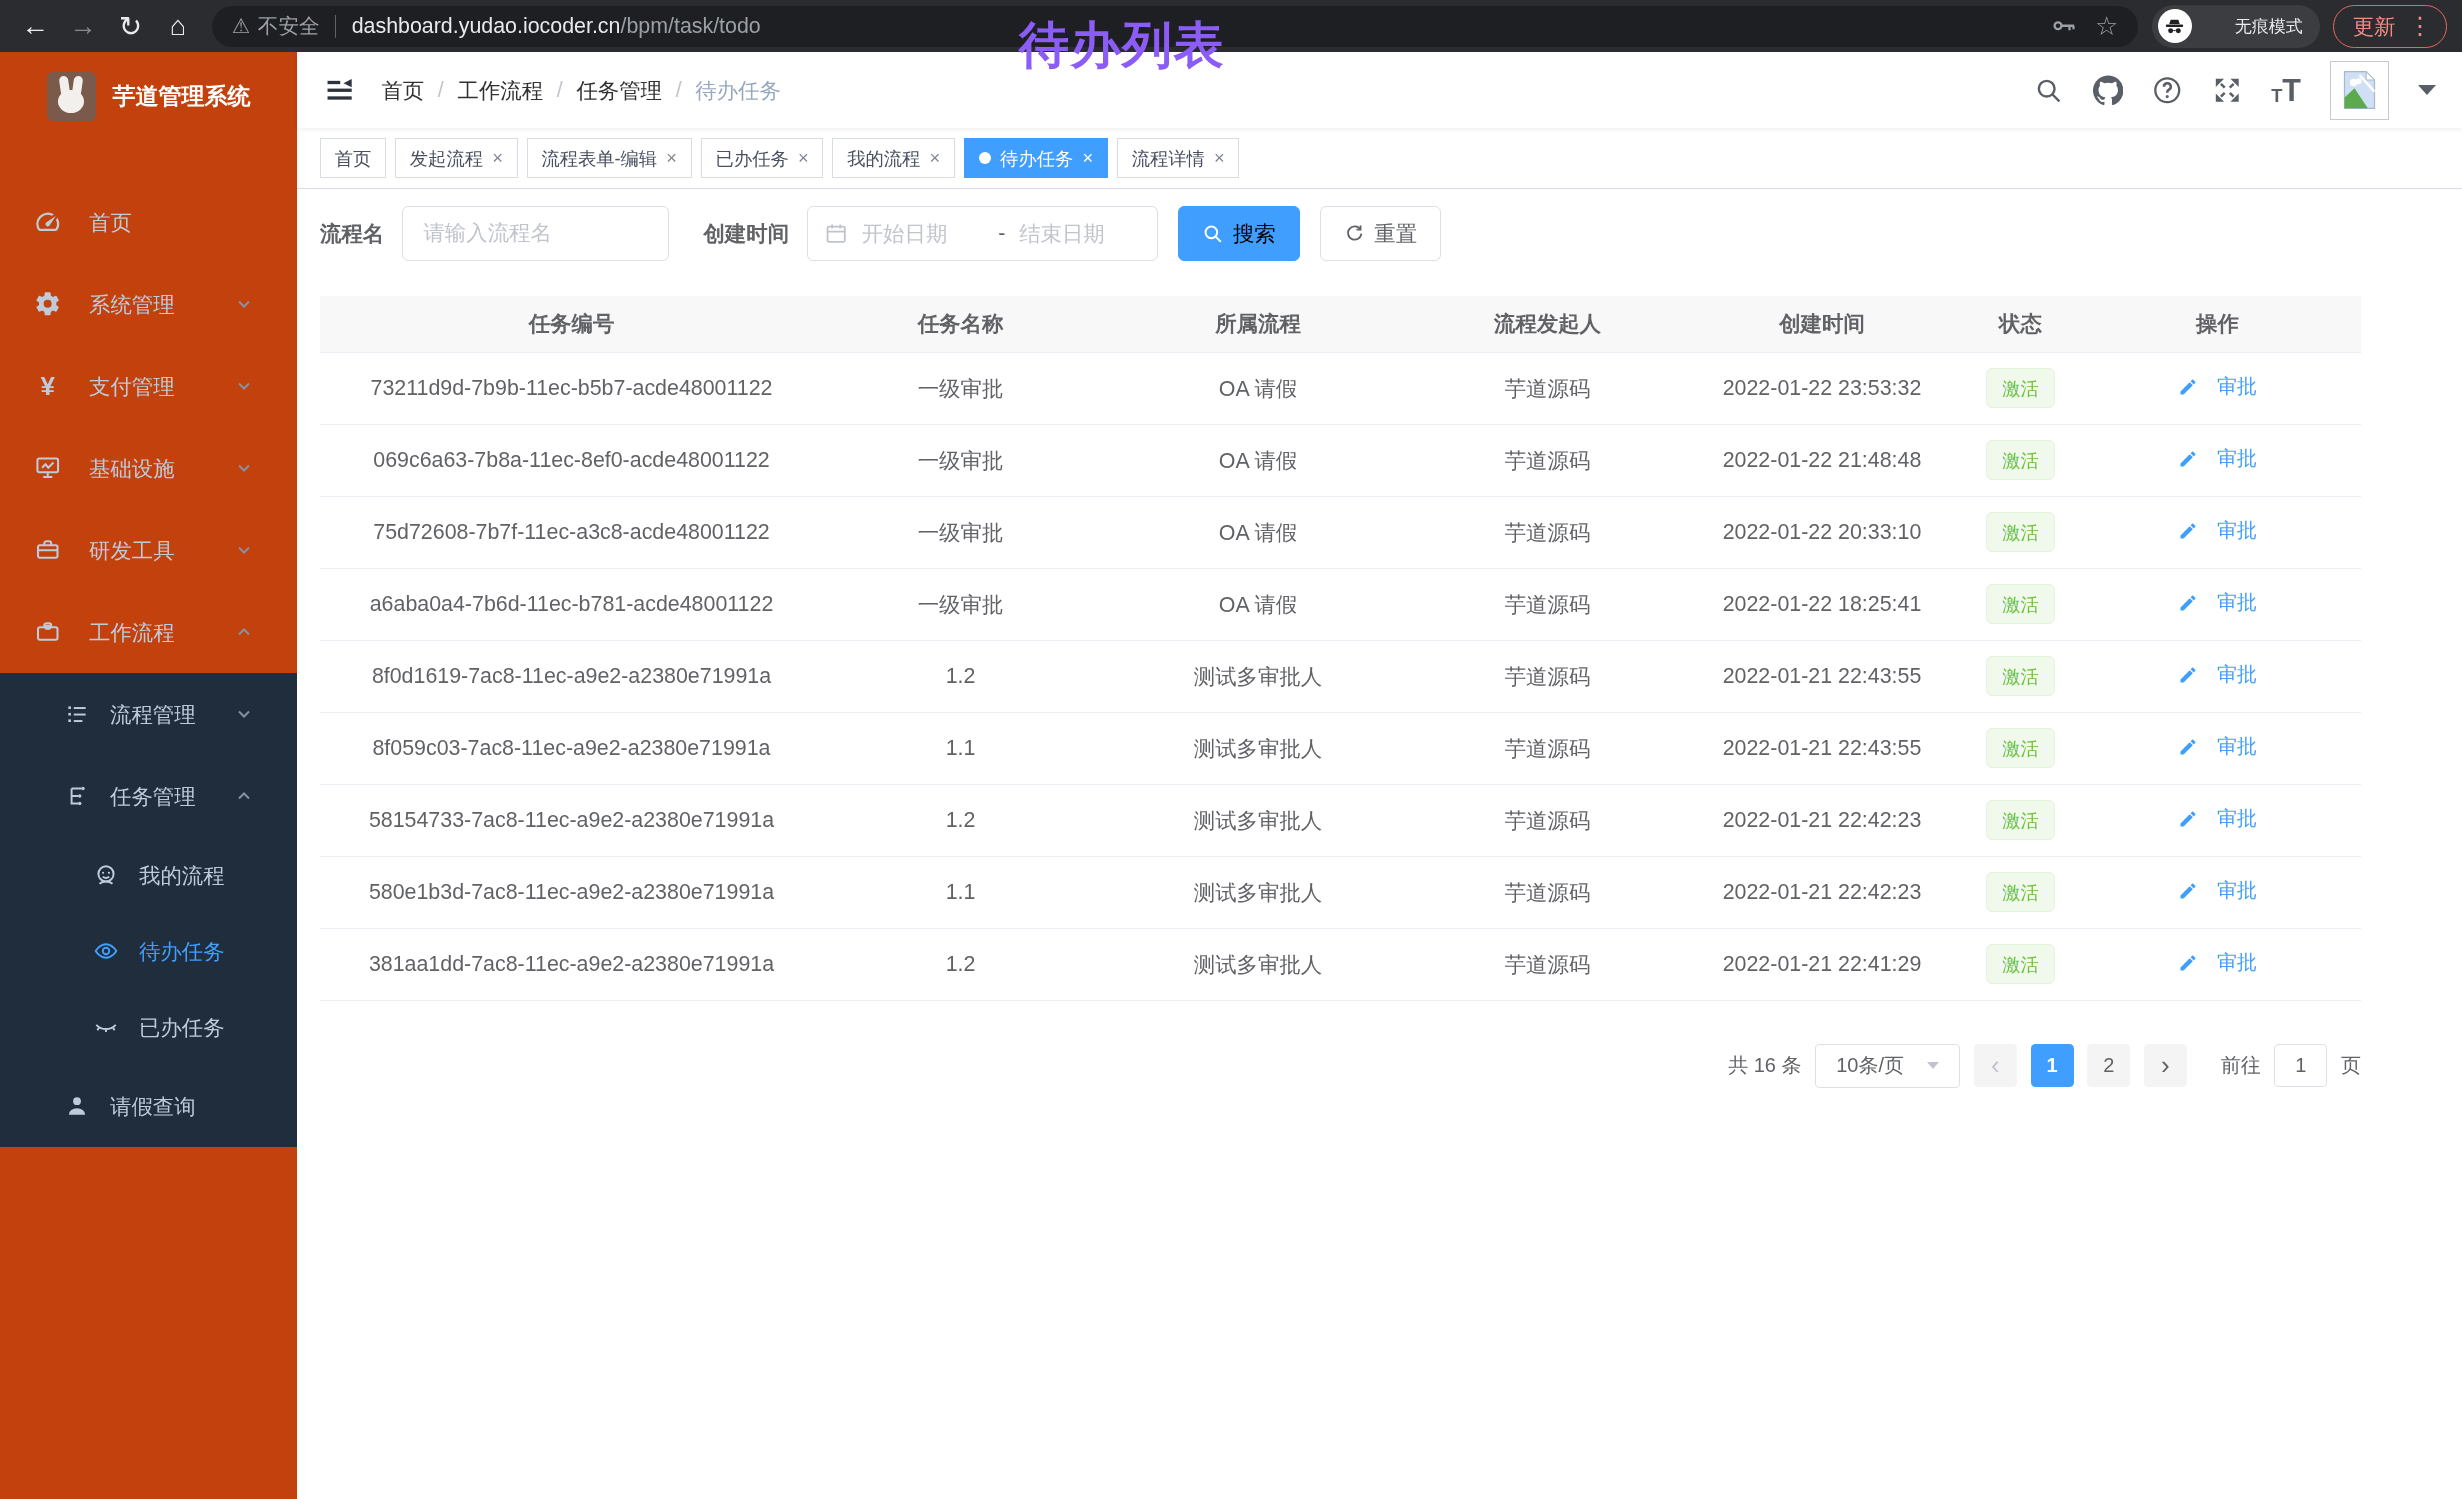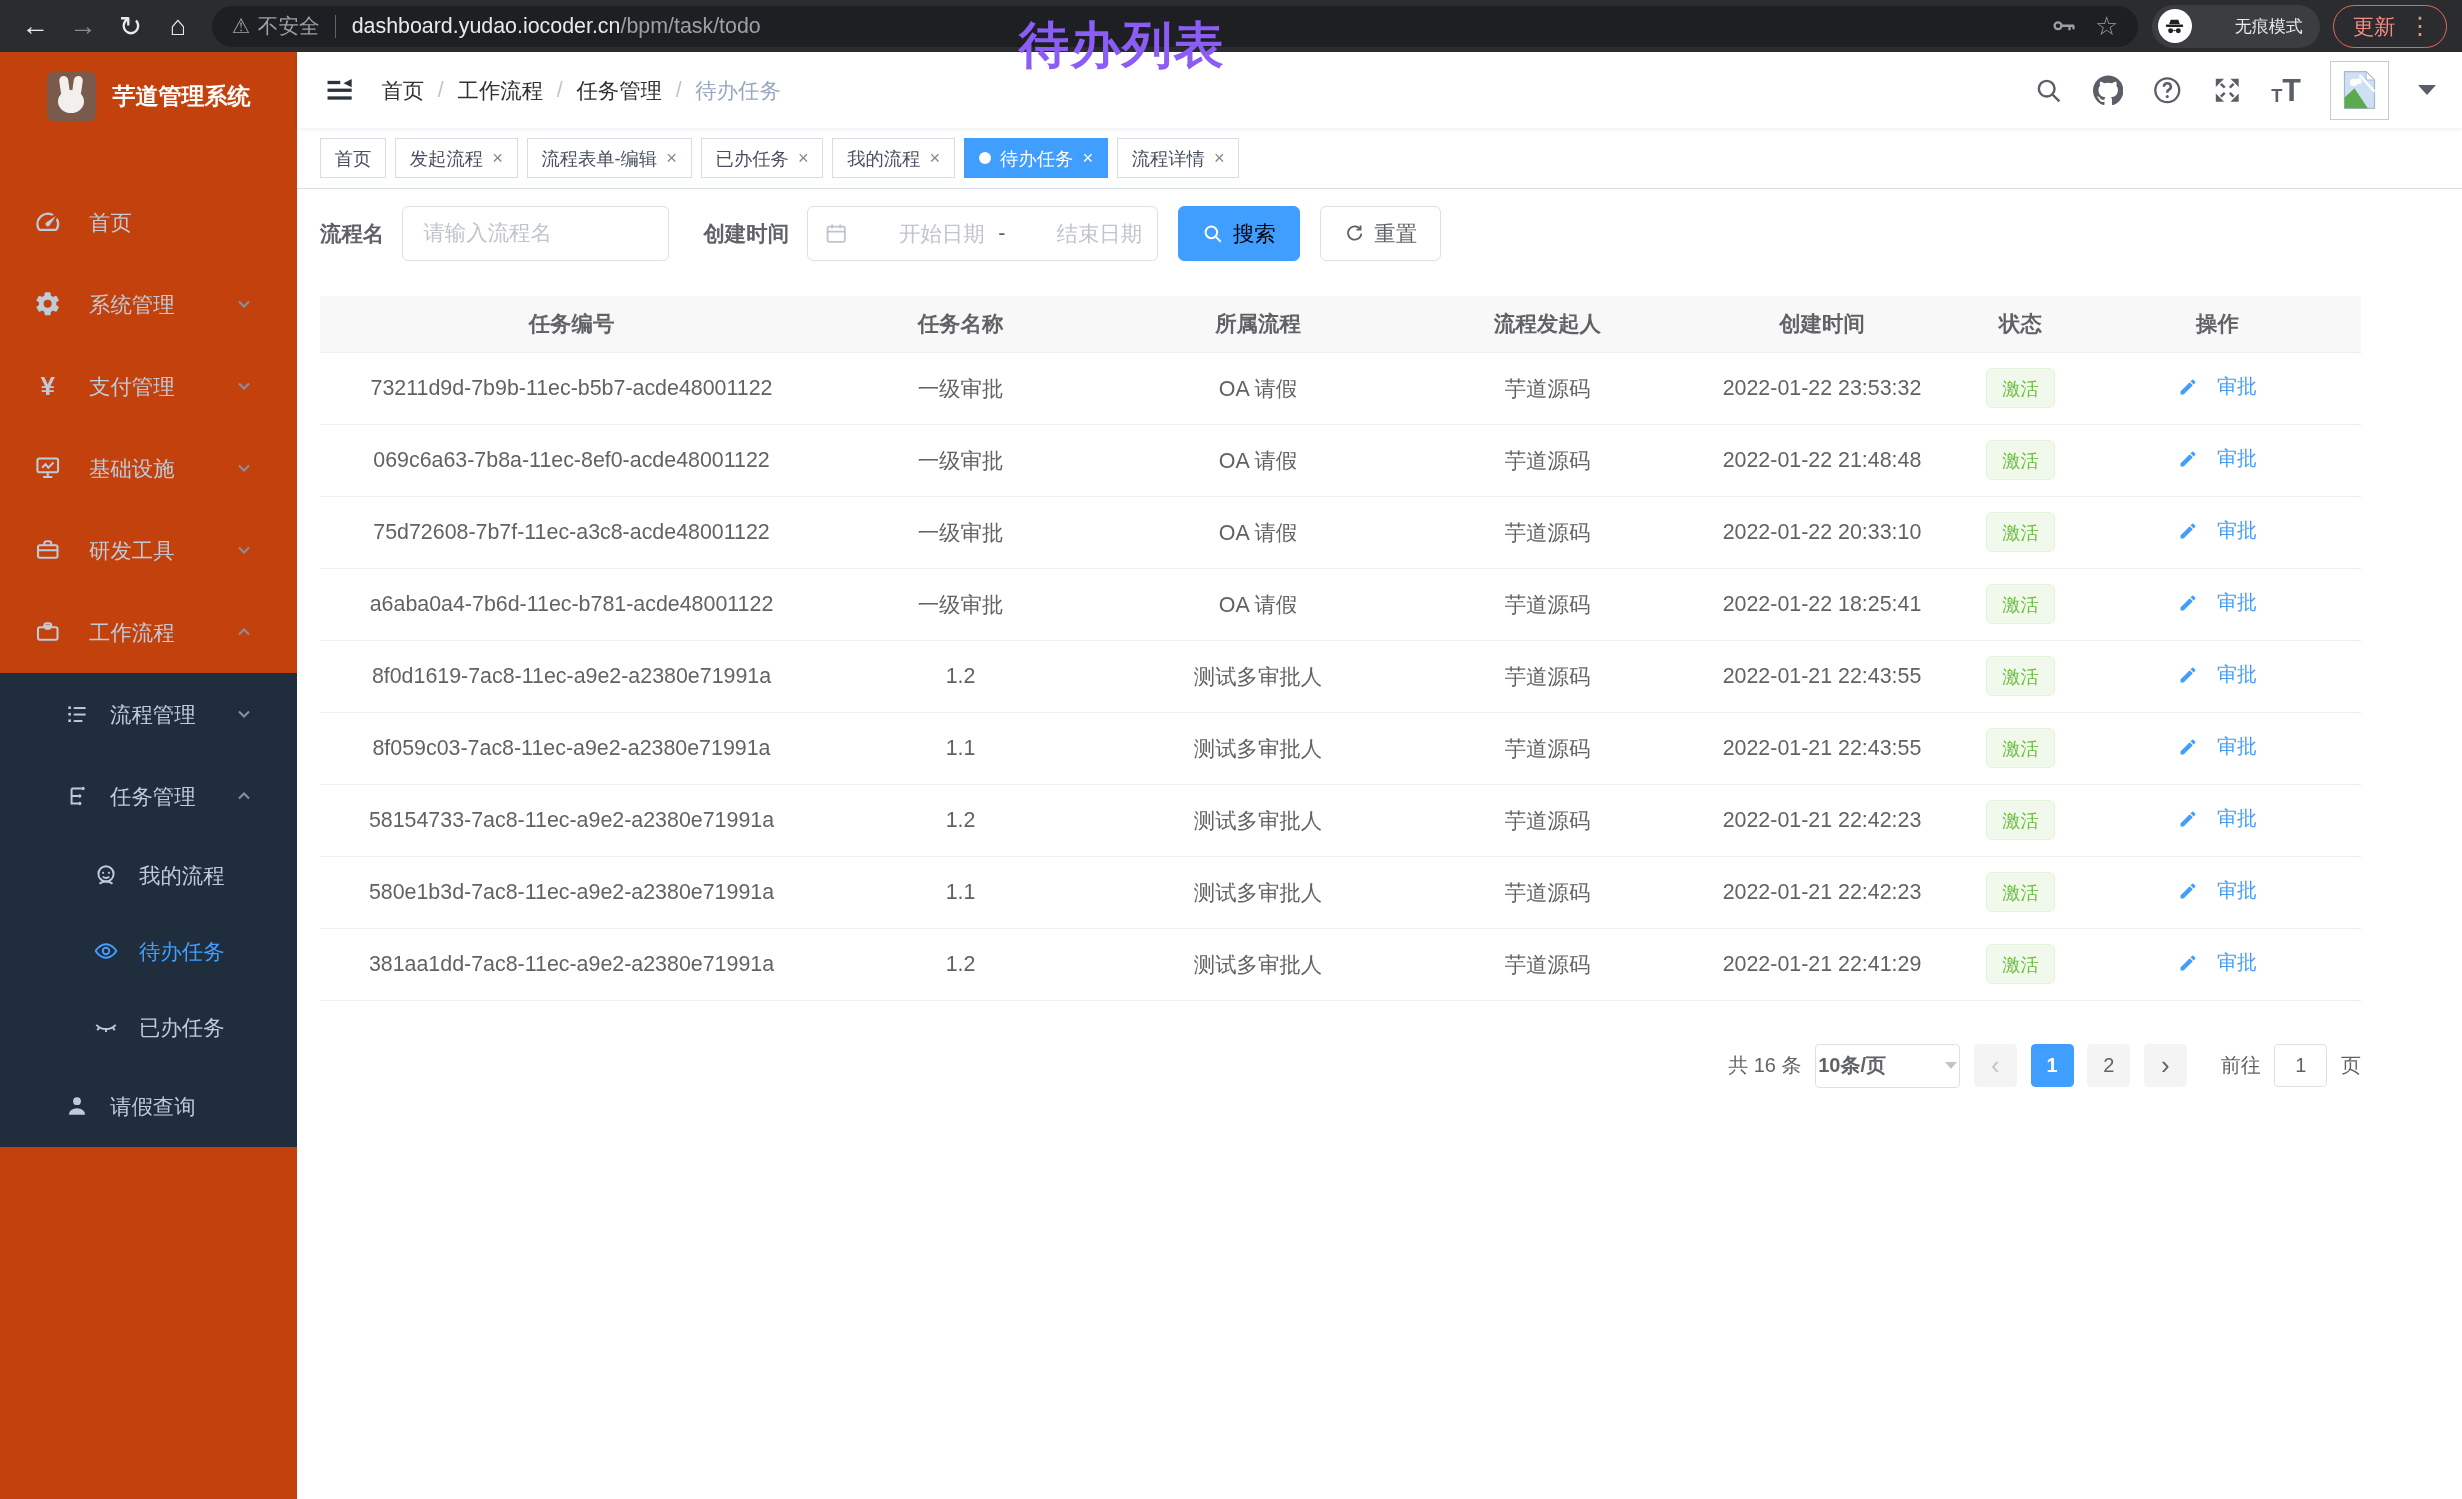--- a/index.html
+++ b/index.html
@@ -90,21 +90,21 @@
   .filter-row { display:flex; align-items:center; }
   .f-label { font-size:21.4px; font-weight:bold; color:#606266; margin-right:18.3px; white-space:nowrap; }
   .f-label.ml { margin-left:34px; }
   .f-input { width:267px; height:55px; border:1.5px solid #dcdfe6; border-radius:6.1px;
     font-size:21.4px; color:#606266; padding:0 20px; outline:none;
     font-family:"Liberation Sans","DejaVu Sans",sans-serif; }
   .f-input::placeholder { color:#c0c4cc; }
   .date-range { width:351px; height:55px; border:1.5px solid #dcdfe6; border-radius:6.1px;
     display:flex; align-items:center; padding:0 15.3px; gap:13.7px; color:#c0c4cc; font-size:21.4px; }
   .date-range .dash { color:#606266; flex:0 0 auto; }
-  .date-range .ph { flex:1; text-align:right; }
+  .date-range .ph { flex:1; text-align:left; }
   .btn { height:55px; border-radius:6.1px; display:flex; align-items:center; gap:9.2px;
     font-size:21.4px; padding:0 23px; cursor:pointer; margin-left:20px; white-space:nowrap; }
   .btn-primary { background:#409eff; color:#000000; border:1.5px solid #409eff; margin-left:20px; }
   .btn-plain { background:#fff; color:#606266; border:1.5px solid #dcdfe6; }
 
   
   table { border-collapse:collapse; table-layout:fixed; width:2041px; margin-top:35px; }
   col.c1{width:503px} col.c2{width:275px} col.c3{width:320px} col.c4{width:259px}
   col.c5{width:290px} col.c6{width:107px} col.c7{width:287px}
   th { height:56px; background:#f8f8f9; color:#606266; font-size:21.4px; font-weight:bold;
@@ -113,21 +113,21 @@
     border-bottom:1.5px solid #ebeef5; background:#fff; }
   .status-tag { display:inline-block; background:#f0f9eb; border:1.5px solid #e1f3d8;
     color:#67c23a; font-size:18.3px; padding:6.1px 15.3px; border-radius:6.1px; }
   .approve-link { color:#409eff; font-size:20px; display:inline-flex; align-items:center;
     gap:19px; cursor:pointer; text-decoration:none; }
 
   
   .pagination { width:2041px; display:flex; justify-content:flex-end; align-items:center;
     margin-top:43px; gap:13.7px; font-size:20px; color:#606266; }
   .psel { width:145px; height:44px; border:1.5px solid #dcdfe6; border-radius:4.6px; display:flex;
-    align-items:center; justify-content:space-between; padding:0 2px; color:#606266; cursor:pointer;font-weight:bold; }
+    align-items:center; justify-content:space-between; padding:0 20px; color:#606266; cursor:pointer; }
   .psel .caret { width:0; height:0; border-left:6.9px solid transparent; border-right:6.9px solid transparent;
     border-top:7.6px solid #c0c4cc; }
   .pgbtn { min-width:43px; height:43px; background:#f4f4f5; border-radius:4.6px; display:flex;
     align-items:center; justify-content:center; font-size:20px; color:#606266; cursor:pointer; }
   .pgbtn.arrow { font-size:26px; }
   .pgbtn.disabled { color:#c0c4cc; }
   .pgbtn.active { background:#409eff; color:#fff; font-weight:bold; }
   .goto-input { width:53px; height:43px; border:1.5px solid #dcdfe6; border-radius:4.6px;
     text-align:center; font-size:20px; color:#606266; outline:none;
     font-family:"Liberation Sans","DejaVu Sans",sans-serif; }

